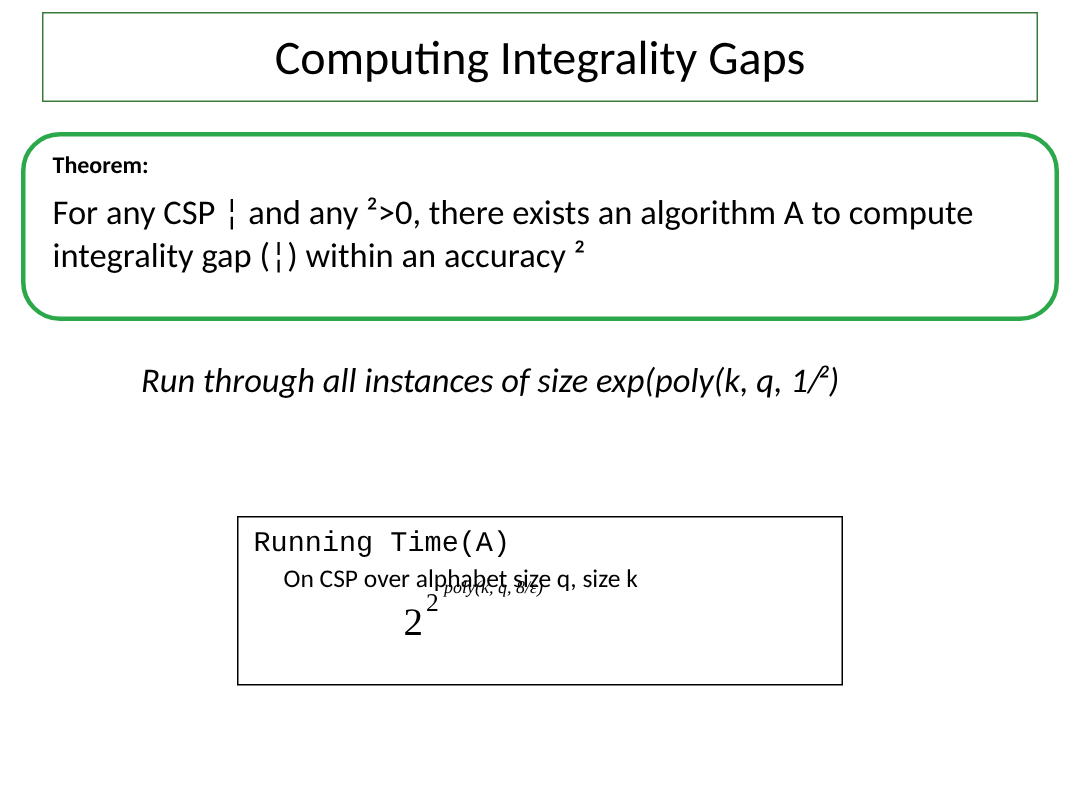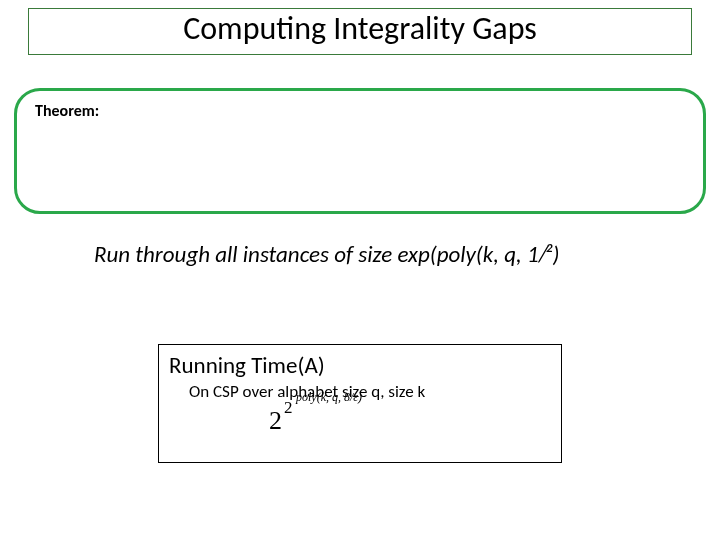--- a/index.html
+++ b/index.html
@@ -10,24 +10,24 @@
     font-family: Calibri, "Segoe UI", Arial, sans-serif;
     color: #000;
     position: relative;
     overflow: hidden;
   }
   .title-box {
     position: absolute;
     left: 28px;
     top: 8px;
     width: 664px;
-    height: 47px;
+    height: 60px;
     border: 1px solid #3a7a3a;
     display: flex;
-    align-items: flex-start;
+    align-items: center;
     justify-content: center;
   }
   .title-text {
     font-size: 32px;
     font-weight: 400;
   }
   .theorem-box {
     position: absolute;
     left: 14px;
     top: 88px;
@@ -55,21 +55,22 @@
   }
   .runtime-box {
     position: absolute;
     left: 158px;
     top: 344px;
     width: 404px;
     border: 1px solid #000;
     padding: 6px 10px 14px 10px;
   }
   .runtime-head {
-    font-size: 23px;
+    font-size: 19px;
+    font-family: Liberation Mono, monospace;
   }
   .runtime-sub {
     font-size: 17px;
     margin-left: 20px;
     margin-top: 2px;
   }
   .runtime-formula {
     margin-left: 100px;
     margin-top: 4px;
     font-family: "Times New Roman", serif;
@@ -94,20 +95,21 @@
 </style>
 </head>
 <body>
 
 <div class="title-box">
   <div class="title-text">Computing Integrality Gaps</div>
 </div>
 
 <div class="theorem-box">
   <div class="theorem-label">Theorem:</div>
+  <div class="theorem-body">For any CSP ¦ and any ²&gt;0, there exists an algorithm A to compute integrality gap (¦) within an accuracy ²</div>
 </div>
 
 <div class="run-line">Run through all instances of size exp(poly(k, q, 1/²)</div>
 
 <div class="runtime-box">
   <div class="runtime-head">Running Time(A)</div>
   <div class="runtime-sub">On CSP over alphabet size q, size k</div>
   <div class="runtime-formula">
     <span class="base2a">2</span>
     <span class="exp1">2</span>

